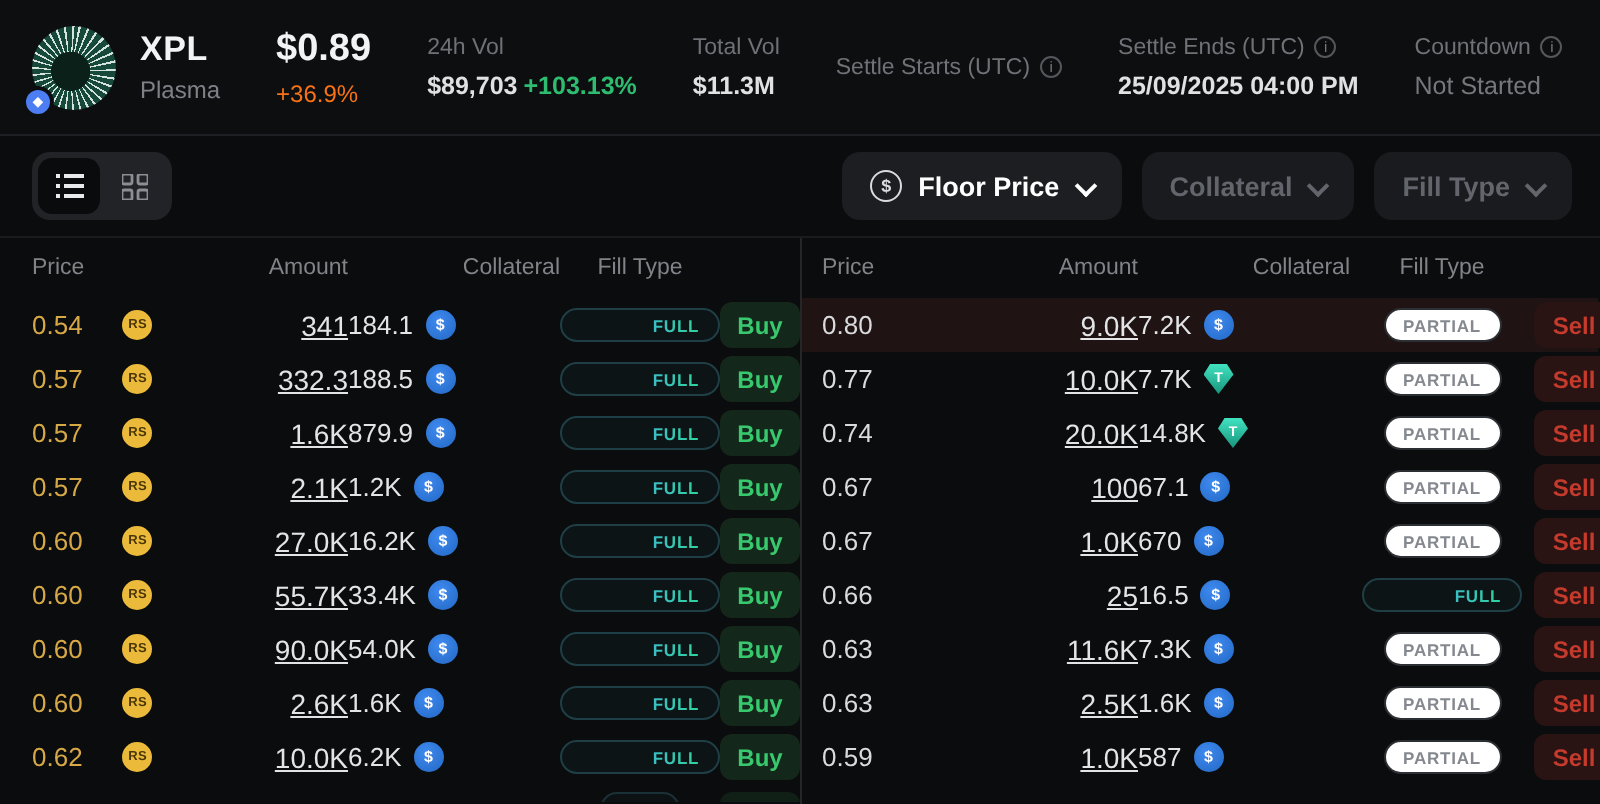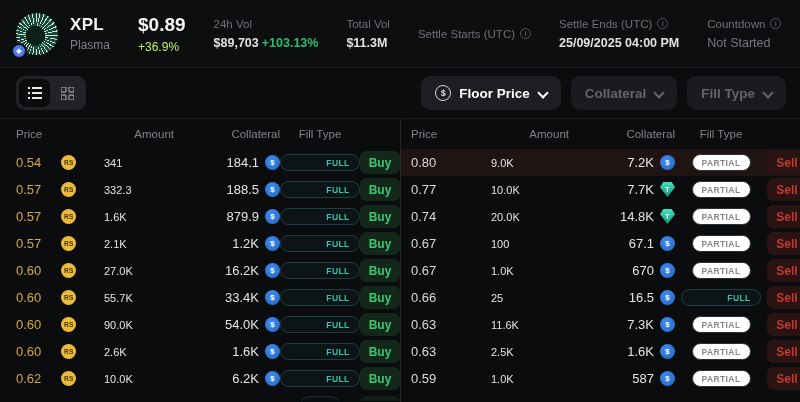--- a/index.html
+++ b/index.html
@@ -28,21 +28,21 @@
   .chain-badge {
     position:absolute; left:-5px; bottom:-4px;
     width:16px; height:16px; border-radius:50%;
     background:#4d7df2; border:2px solid #0d0e10;
     color:#fff; font-size:7px;
     display:flex; align-items:center; justify-content:center;
   }
   .sym { font-size:17px; font-weight:700; letter-spacing:.3px; color:#f2f3f4; }
   .net { font-size:12px; color:#7e8287; margin-top:3px; }
   .pv { font-size:19px; font-weight:700; color:#f2f3f4; }
-  .pc { font-size:12px; color:#bef264; margin-top:4px; }
+  .pc { font-size:12px; color:#f97316; margin-top:4px; }
   .stat .sl { font-size:11.5px; color:#6e7277; display:flex; align-items:center; gap:5px; white-space:nowrap; }
   .stat .sv { font-size:12.5px; font-weight:700; color:#dfe1e3; margin-top:6px; white-space:nowrap; }
   .stat .sv .chg { color:#2ebd70; margin-left:3px; }
   .stat.muted .sv { color:#74787d; font-weight:400; }
   .info {
     width:11px; height:11px; border:1px solid #54575c; border-radius:50%;
     font-size:7.5px; color:#75797e; font-style:normal;
     display:inline-flex; align-items:center; justify-content:center;
   }
 
@@ -98,22 +98,22 @@
   .row.highlighted { background:#1f1314; }
 
   .price-cell { display:flex; align-items:center; gap:20px; font-size:13px; color:#d8dadc; }
   .panel.left .price-cell { color:#d6a846; }
   .badge {
     width:15px; height:15px; border-radius:50%;
     background:#ecba3b; color:#4a3606;
     font-size:6.5px; font-weight:700; letter-spacing:.2px;
     display:flex; align-items:center; justify-content:center;
   }
-  .amount-cell { font-size:11px; color:#e2e4e6; }
-  .collat-cell { display:flex; justify-content:flex-end; align-items:center; gap:6px; font-size:13px; color:#e2e4e6; }
+  .amount-cell { text-align:right; font-size:14px; color:#e2e4e6;text-decoration:underline; }
+  .collat-cell { display:flex; justify-content:flex-start; align-items:center; gap:6px; font-size:13px; color:#e2e4e6; }
   .coin {
     width:15px; height:15px; border-radius:50%;
     display:flex; align-items:center; justify-content:center;
     font-size:8px; font-weight:700; color:#fff; flex:none;
   }
   .coin.usdc { background:radial-gradient(circle at 40% 35%, #3f8af0, #2268c4); }
   .coin.usdt {
     border-radius:0;
     clip-path:polygon(50% 100%, 0 35%, 22% 0, 78% 0, 100% 35%);
     background:linear-gradient(180deg, #41e3c0, #18947d);

